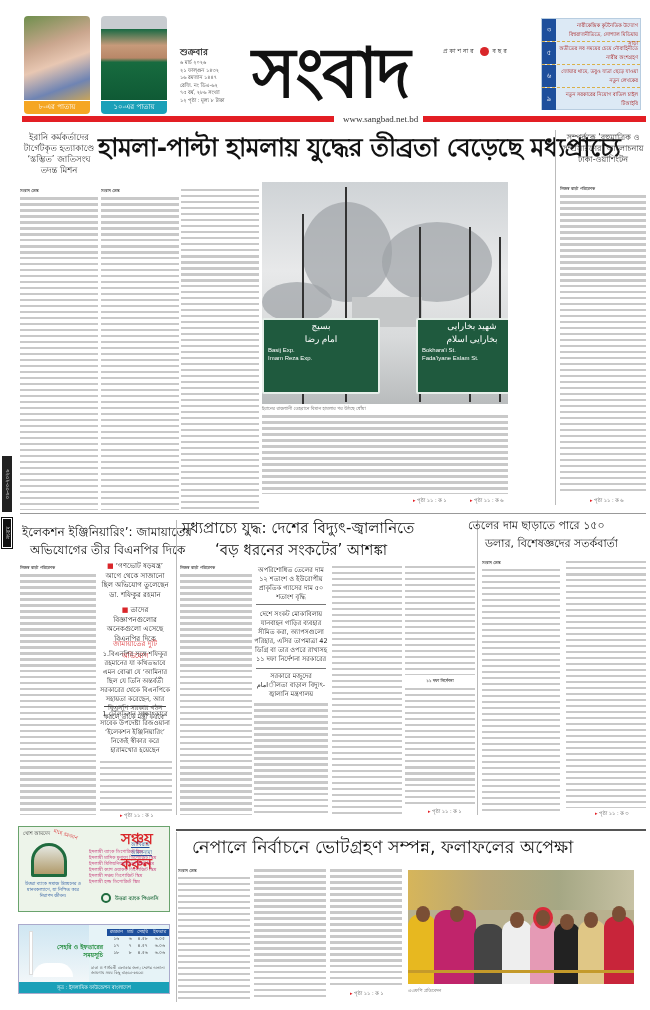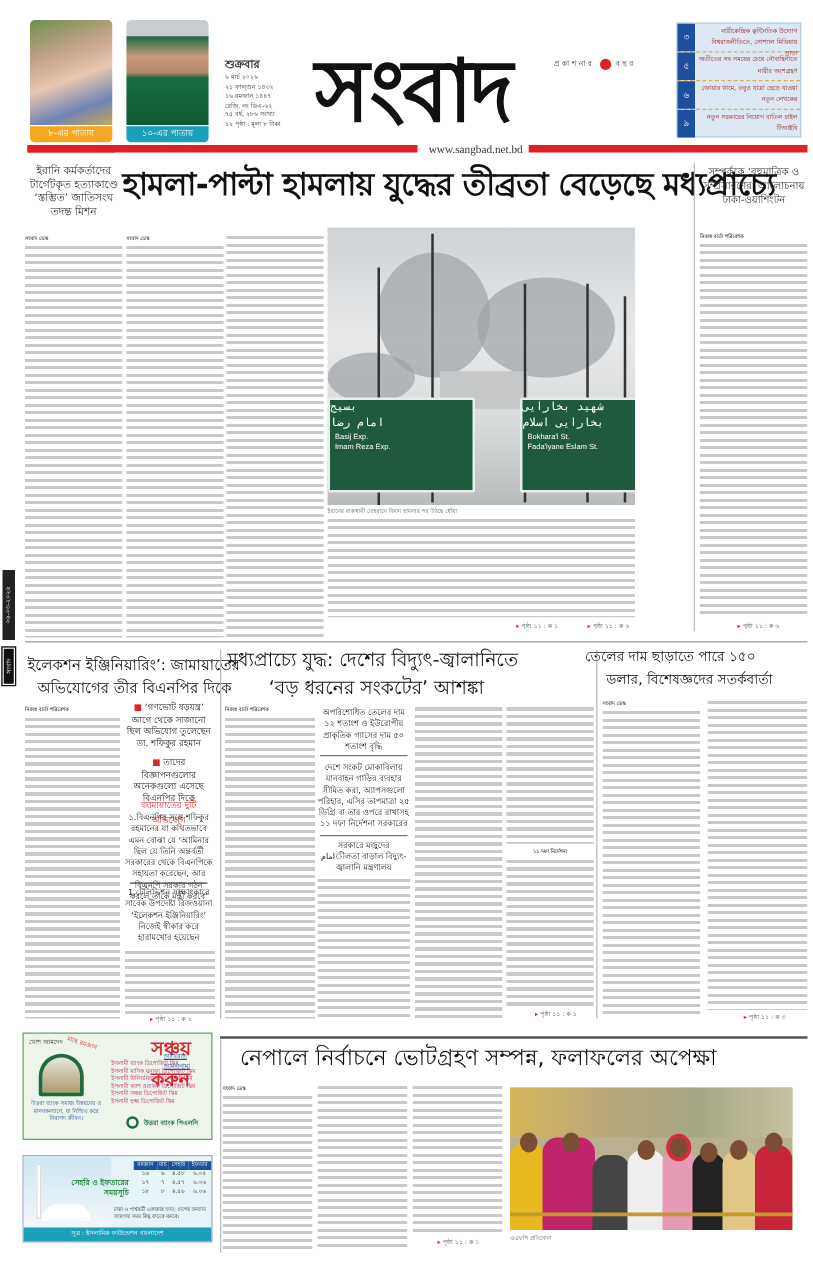--- a/index.html
+++ b/index.html
@@ -29,21 +29,21 @@
 .cont{position:absolute;font-size:5px;color:#555}
 .cont .dot{color:#e31e24}
 .caption{position:absolute;font-size:4.5px;color:#666}
 .vrule{position:absolute;width:1px;background:#bbb}
 .hrule{position:absolute;height:1px;background:#999}
 
 .photo1{position:absolute;left:262px;top:182px;width:246px;height:222px;background:linear-gradient(#cfd3d6 0,#e8e9ea 40%,#d8dadb 70%,#b9bcbd 100%);overflow:hidden}
 .smoke{position:absolute;border-radius:50%;background:#9ea3a6;opacity:.7}
 .pole{position:absolute;width:2px;background:#333}
 .sign{position:absolute;background:#1f5a3e;border:2px solid #e6eee9;border-radius:2px;color:#fff}
-.sign .ar{font-size:9px;line-height:13px;text-align:left;font-family:Liberation Mono, monospace}
+.sign .ar{font-size:9px;line-height:13px;text-align:center;font-family:Liberation Serif, serif}
 .sign .en{font-size:6px;line-height:8px;padding-left:4px;font-family:"Liberation Sans",sans-serif}
 .bullet{position:absolute;font-size:7px;line-height:9.5px;color:#222;text-align:center}
 .bullet .sq{color:#d9262a}
 .pinkhead{position:absolute;font-size:7px;color:#d9262a;text-align:center}
 .vertbadge{position:absolute;left:2px;top:456px;width:10px;height:56px;background:#222;color:#fff;font-size:5px;writing-mode:vertical-rl;transform:rotate(180deg);text-align:center;line-height:10px}
 .vertbadge2{position:absolute;left:2px;top:518px;width:10px;height:30px;background:#111;color:#fff;font-size:5px;writing-mode:vertical-rl;transform:rotate(180deg);text-align:center;line-height:10px;border:1px solid #fff;outline:1px solid #111}
 .ad1{position:absolute;left:18px;top:826px;width:152px;height:86px;background:#edf4ea;border:1px solid #6aa36d}
 .ad2{position:absolute;left:18px;top:924px;width:152px;height:70px;background:#e6f3f7;border:1px solid #aac}
 .photo2{position:absolute;left:408px;top:870px;width:226px;height:114px;overflow:hidden;background:#b8b08e}
 .person{position:absolute;bottom:0;border-radius:12px 12px 0 0}
@@ -185,21 +185,21 @@
 
 <div class="hl" style="left:182px;top:518px;font-size:15px;line-height:20px">মধ্যপ্রাচ্যে যুদ্ধ: দেশের বিদ্যুৎ-জ্বালানিতে</div>
 <div class="hl" style="left:215px;top:540px;font-size:15px;line-height:20px">‘বড় ধরনের সংকটের’ আশঙ্কা</div>
 
 <div class="col" style="left:180px;top:565px;width:72px;height:250px">
   <span class="by">নিজস্ব বার্তা পরিবেশক</span>
   <div class="lines" style="height:242px"></div>
 </div>
 <div class="bullet" style="left:254px;top:566px;width:74px;font-size:6.5px;line-height:9px">অপরিশোধিত তেলের দাম ১২ শতাংশ ও ইউরোপীয় প্রাকৃতিক গ্যাসের দাম ৫০ শতাংশ বৃদ্ধি</div>
 <div class="hrule" style="left:256px;top:604px;width:70px;background:#777"></div>
-<div class="bullet" style="left:254px;top:610px;width:74px;font-size:6.5px;line-height:9px">দেশে সংকট মোকাবিলায় যানবাহন গাড়ির ব্যবহার সীমিত করা, অ্যাপসগুলো পরিহার, এসির তাপমাত্রা ২৫ ডিগ্রি বা তার ওপরে রাখাসহ ১১ দফা নির্দেশনা সরকারের</div>
+<div class="bullet" style="left:254px;top:610px;width:74px;font-size:6.5px;line-height:9px">দেশে সংকট মোকাবিলায় যানবাহন গাড়ির ব্যবহার সীমিত করা, অ্যাপসগুলো পরিহার, এসির তাপমাত্রা 42 ডিগ্রি বা তার ওপরে রাখাসহ ১১ দফা নির্দেশনা সরকারের</div>
 <div class="hrule" style="left:256px;top:668px;width:70px;background:#777"></div>
 <div class="bullet" style="left:254px;top:672px;width:74px;font-size:6.5px;line-height:9px">সরকারে মজুদের امامীলতা বাড়াল বিদ্যুৎ-জ্বালানি মন্ত্রণালয়</div>
 <div class="col" style="left:254px;top:702px;width:74px;height:113px">
   <div class="lines" style="height:113px"></div>
 </div>
 <div class="col" style="left:332px;top:565px;width:70px;height:250px">
   <div class="lines" style="height:250px"></div>
 </div>
 <div class="col" style="left:405px;top:565px;width:70px;height:250px">
   <div class="lines" style="height:110px"></div>

